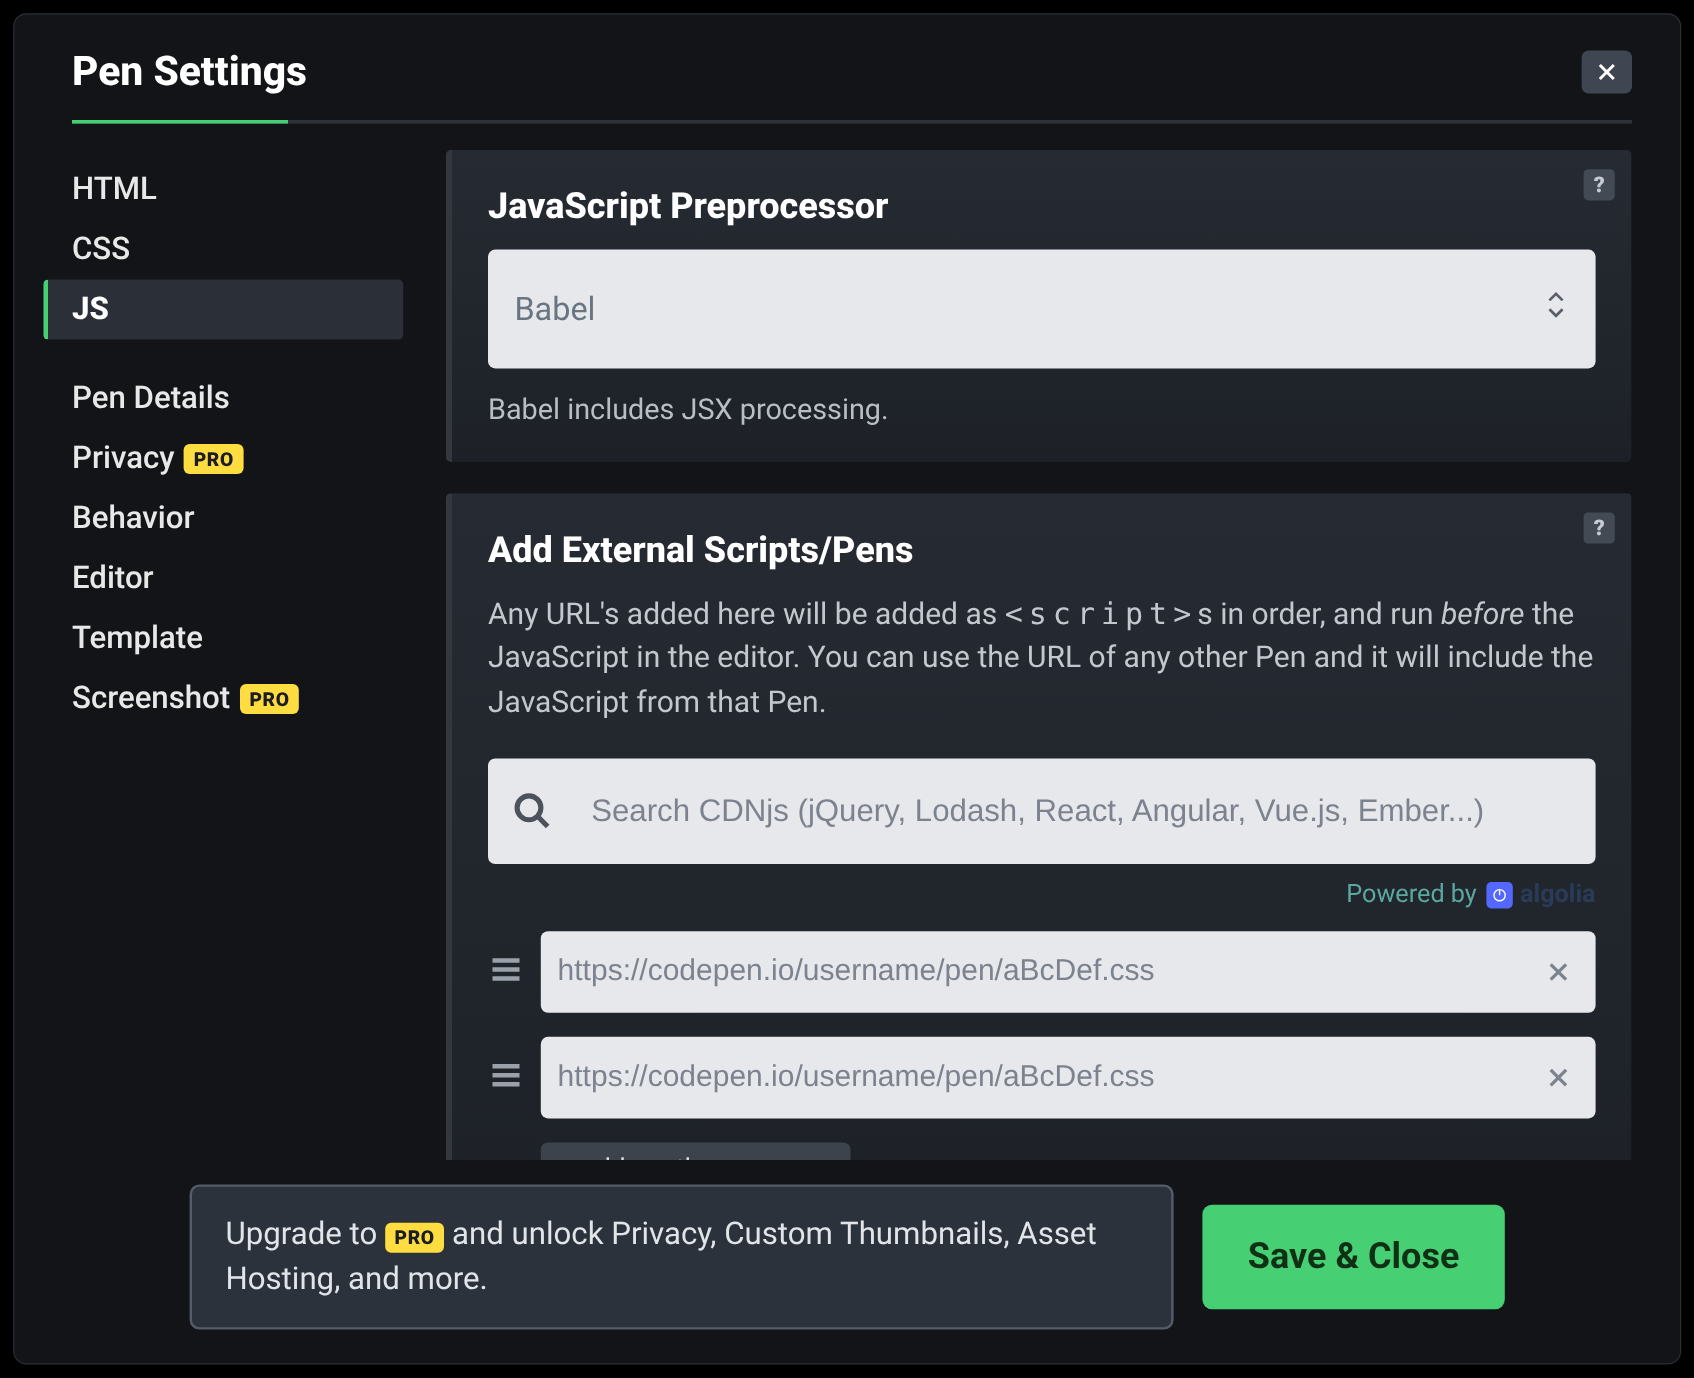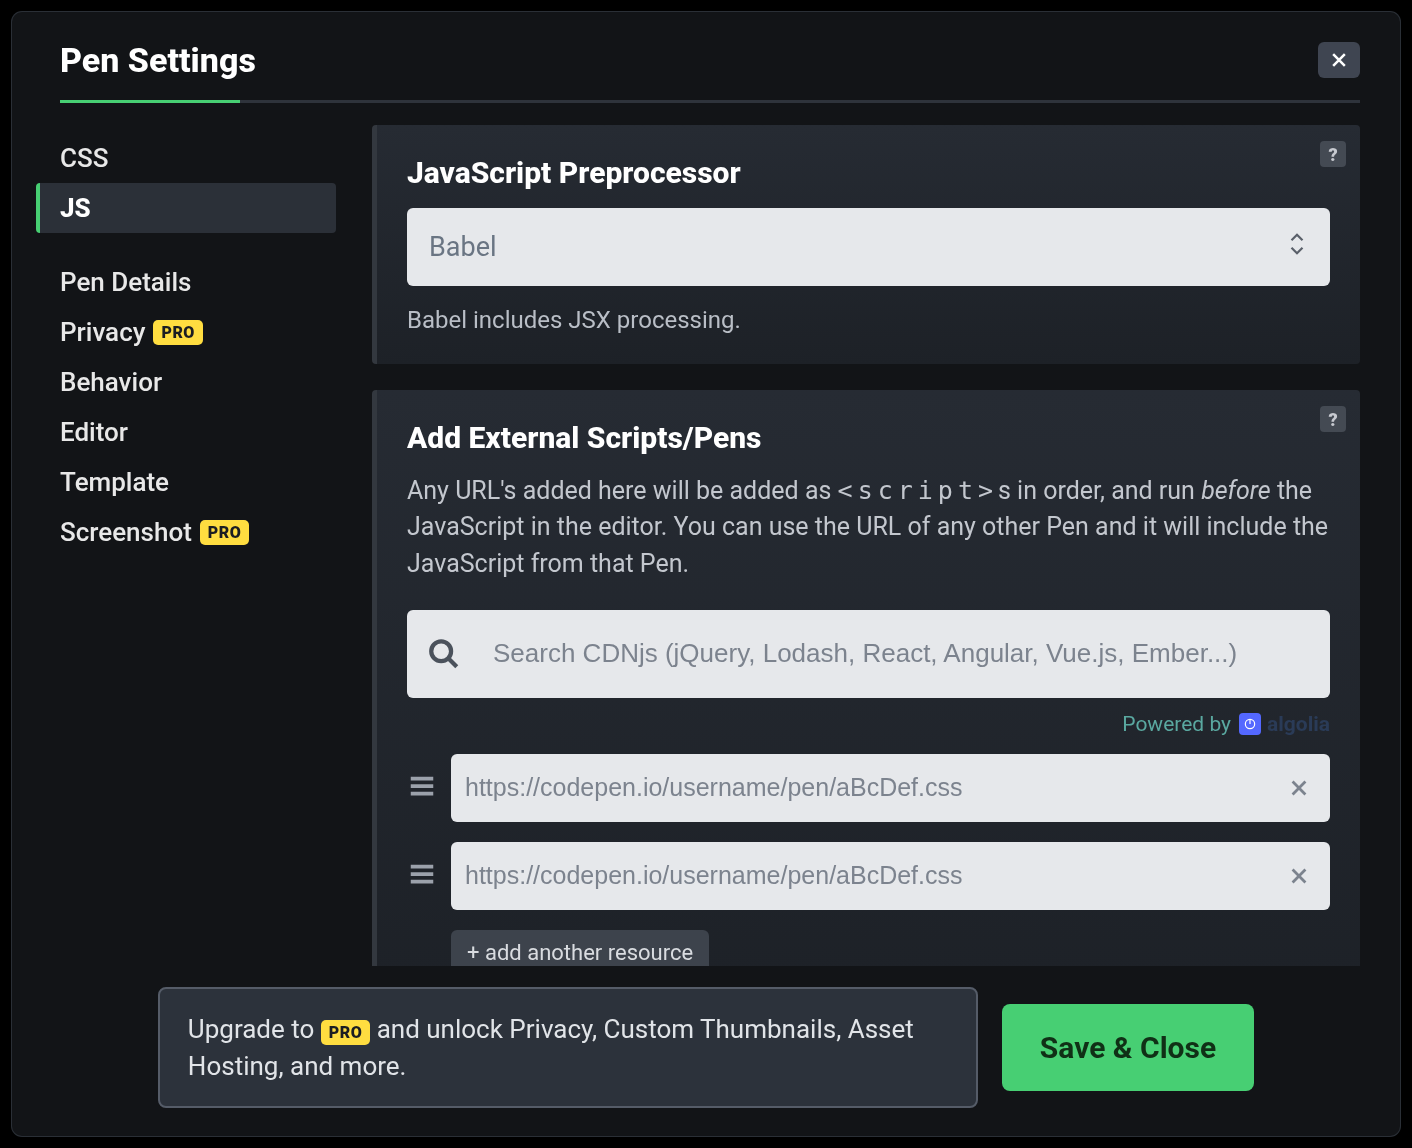--- a/index.html
+++ b/index.html
@@ -125,21 +125,21 @@
     }
     .panel h2 {
       font-size: 30px;
       font-weight: 800;
       color: #fff;
       margin-bottom: 18px;
     }
     .select-box {
       background: #e6e8eb;
       border-radius: 6px;
-      height: 78px;
+      height: 99px;
       display: flex;
       align-items: center;
       padding: 0 22px;
       font-size: 27px;
       color: #6a7583;
       justify-content: space-between;
       cursor: pointer;
     }
     .chevrons svg { width: 22px; height: 30px; stroke:#5a606a; stroke-width:2.4; fill:none;}
     .helper-text {
@@ -259,20 +259,21 @@
     <div class="close-btn">
       <svg viewBox="0 0 24 24">
           <path d="M5 5l14 14M19 5L5 19" fill="none"></path>
         </svg>
     </div>
   </div>
   <div class="divider"></div>
 
   <div class="modal-body">
     <div class="sidebar">
+      <div class="side-item">HTML</div>
       <div class="side-item">CSS</div>
       <div class="side-item active">JS</div>
       <div class="side-gap"></div>
       <div class="side-item">
         <span>Pen Details</span>
       </div>
       <div class="side-item">
         <span>Privacy</span>
         <span class="pro-badge">PRO</span>
       </div>

